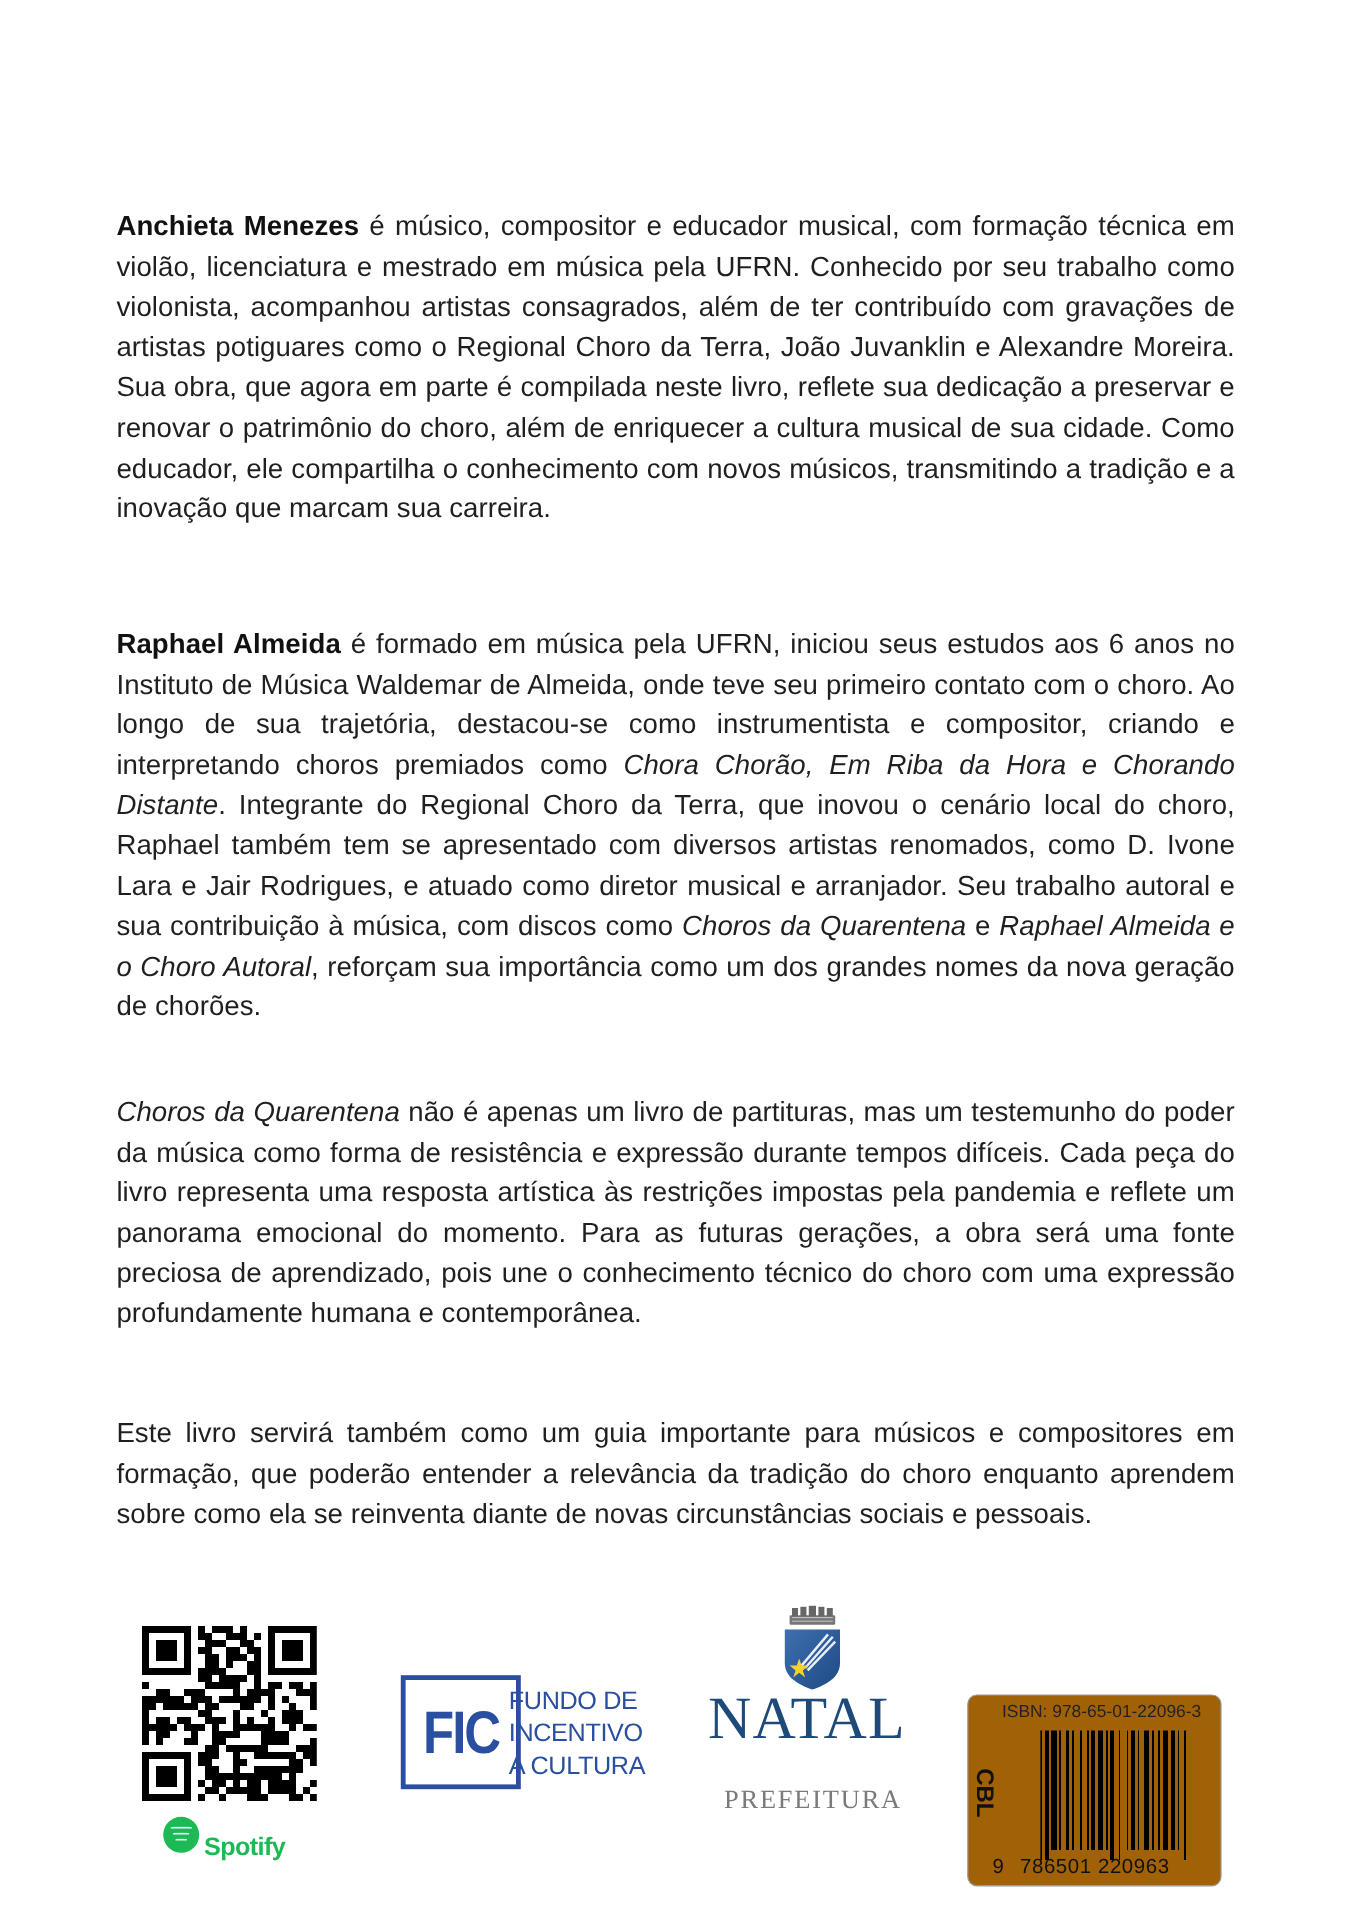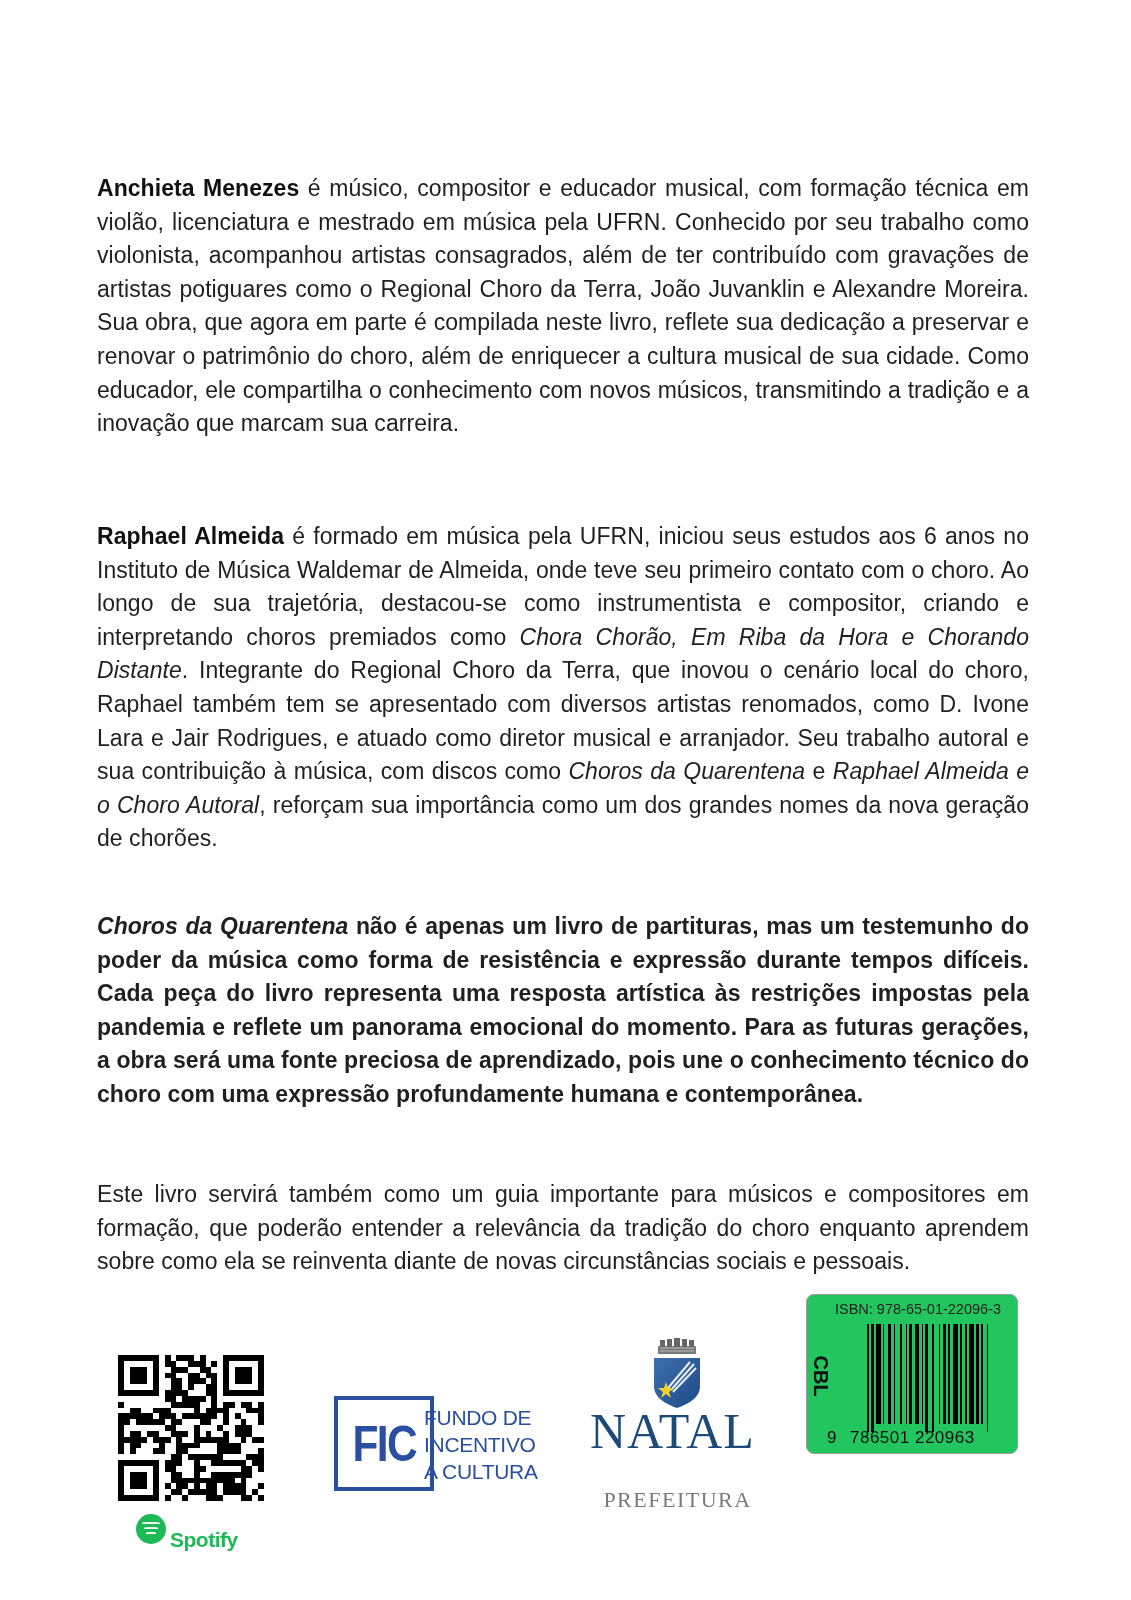--- a/index.html
+++ b/index.html
@@ -12,21 +12,21 @@
       width: 932px;
       font-family: "Liberation Sans", sans-serif;
       font-size: 23px;
       line-height: 33.6px;
       text-align: justify;
       letter-spacing: 0.05px;
       color: #1f1f1f;
     }
     #p1 { top: 172px; }
     #p2 { top: 508px; margin-top: 12px; }
-    #p3 { top: 910px; font-weight: bold; }
+    #p3 { top: 910px; }
     #p4 { top: 1178px; }
     .text-block b { font-weight: bold; color: #111; }
     .text-block i { font-style: italic; }
 
     
     .logo { position: absolute; }
 
     
     #qr-block { left: 118px; top: 1355px; width: 148px; height: 185px; }
     #qr-code { width: 146px; height: 146px; display: block; }
@@ -47,22 +47,22 @@
     #fic-text div { white-space: nowrap; }
 
     
     #natal-block { left: 590px; top: 1338px; width: 175px; height: 150px; }
     #natal-crest { position: absolute; left: 60px; top: 0; width: 54px; height: 72px; }
     #natal-title { position: absolute; left: 0; top: 68px; width: 175px; text-align: left; font-family: "Liberation Serif", serif; font-size: 50px; line-height: 50px; color: #1d4a79; letter-spacing: 1px; }
     #natal-sub { position: absolute; left: 0; top: 118px; width: 175px; text-align: center; font-family: "Liberation Serif", serif; font-size: 22px; line-height: 24px; color: #7a7a7a; letter-spacing: 1.5px; margin-top: 32px; }
 
     
     #isbn-block {
-      left: 806px; top: 1294px; width: 212px; height: 160px;
-      border: 1.5px solid #9a9a9a; border-radius: 8px; background: #22c55e;
+      left: 806px; top: 1412px; width: 212px; height: 160px;
+      border: 1.5px solid #9a9a9a; border-radius: 8px; background: #a16207;
     }
     #isbn-label { position: absolute; left: 0; top: 6px; width: 100%; text-align: center; font-family: "Liberation Sans", sans-serif; font-size: 14.5px; color: #222; padding-left: 12px; }
     #isbn-barcode { position: absolute; left: 60px; top: 29px; width: 140px; height: 108px; }
     #isbn-digits { position: absolute; left: 20px; top: 133px; width: 185px; font-family: "Liberation Sans", sans-serif; font-size: 17px; color: #111; letter-spacing: 0.5px; }
     #isbn-digits .first { position: absolute; left: 0; top: 0; }
     #isbn-digits .rest { position: absolute; left: 23px; top: 0; }
     #cbl-mark { position: absolute; left: 0px; top: 62px; width: 26px; text-align: center; font-family: "Liberation Sans", sans-serif; font-weight: bold; font-size: 20px; color: #111; transform: rotate(90deg); transform-origin: center; }
   </style>
 </head>
 <body>

